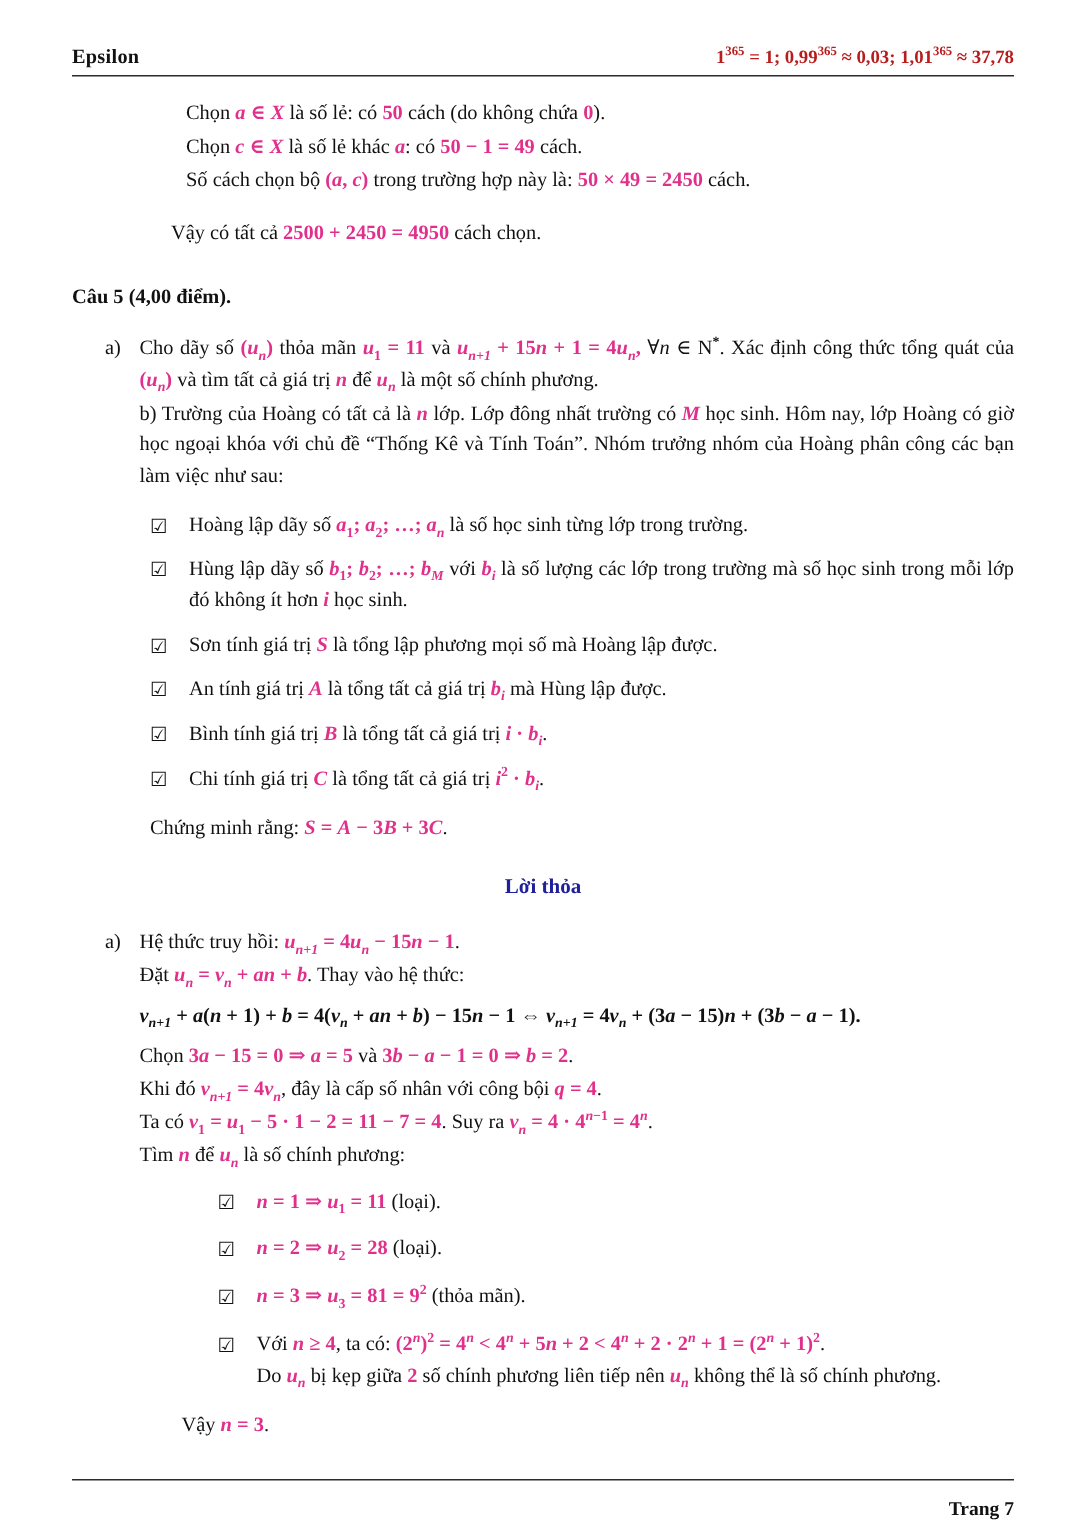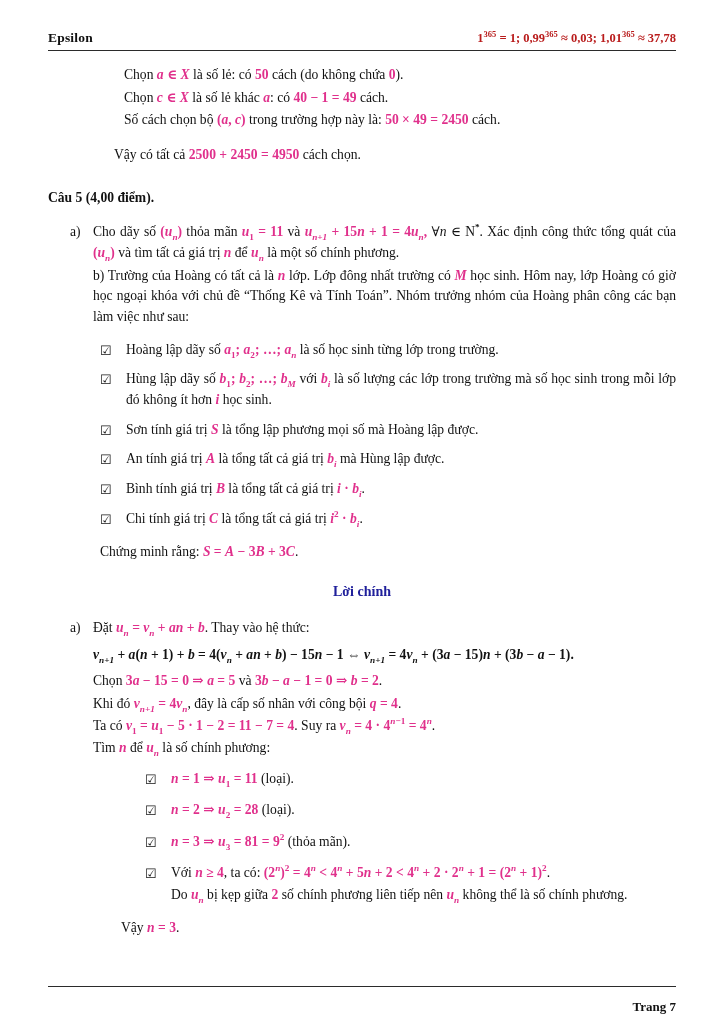--- a/index.html
+++ b/index.html
@@ -184,21 +184,21 @@
 
   <div class="runhead">
     <div class="runhead-left">Epsilon</div>
     <div class="runhead-right"><span>1<sup>365</sup> = 1; 0,99<sup>365</sup> ≈ 0,03; 1,01<sup>365</sup> ≈ 37,78</span></div>
   </div>
 
   <div class="content">
 
     <div class="blk-chon">
       <p>Chọn <span class="mi">a</span> <span class="m">∈</span> <span class="mi">X</span> là số lẻ: có <span class="m">50</span> cách (do không chứa <span class="m">0</span>).</p>
-      <p>Chọn <span class="mi">c</span> <span class="m">∈</span> <span class="mi">X</span> là số lẻ khác <span class="mi">a</span>: có <span class="m">40 − 1 = 49</span> cách.</p>
+      <p>Chọn <span class="mi">c</span> <span class="m">∈</span> <span class="mi">X</span> là số lẻ khác <span class="mi">a</span>: có <span class="m">50 − 1 = 49</span> cách.</p>
       <p>Số cách chọn bộ <span class="m">(<span class="ki">a</span>, <span class="ki">c</span>)</span> trong trường hợp này là: <span class="m">50 × 49 = 2450</span> cách.</p>
     </div>
 
     <p class="vay1">Vậy có tất cả <span class="m">2500 + 2450 = 4950</span> cách chọn.</p>
 
     <p class="heading-cau">Câu 5 (4,00 điểm).</p>
 
     <div class="item">
       <span class="marker">a)</span>
       <p>Cho dãy số <span class="m">(<span class="ki">u<sub>n</sub></span>)</span> thỏa mãn <span class="m"><span class="ki">u</span><sub>1</sub> = 11</span> và <span class="m"><span class="ki">u<sub>n+1</sub></span> + 15<span class="ki">n</span> + 1 = 4<span class="ki">u<sub>n</sub></span>,</span> ∀<span class="ki">n</span> ∈ N<sup>*</sup>. Xác định công thức tổng quát của <span class="m">(<span class="ki">u<sub>n</sub></span>)</span> và tìm tất cả giá trị <span class="mi">n</span> để <span class="mi">u<sub>n</sub></span> là một số chính phương.</p>
@@ -235,25 +235,26 @@
 
       <div class="ck">
         <span class="box">☑</span>
         <span class="ck-cont">Chi tính giá trị <span class="mi">C</span> là tổng tất cả giá trị <span class="m"><span class="ki">i</span><sup>2</sup> · <span class="ki">b<sub>i</sub></span></span>.</span>
       </div>
 
     </div>
 
     <p class="cm">Chứng minh rằng: <span class="m"><span class="ki">S</span> = <span class="ki">A</span> − 3<span class="ki">B</span> + 3<span class="ki">C</span></span>.</p>
 
-    <p class="solheading">Lời chính</p>
+    <p class="solheading">Lời thỏa</p>
 
     <div class="item solbody">
       <span class="marker">a)</span>
 
+      <p class="line">Hệ thức truy hồi: <span class="m"><span class="ki">u<sub>n+1</sub></span> = 4<span class="ki">u<sub>n</sub></span> − 15<span class="ki">n</span> − 1</span>.</p>
 
       <p class="line">Đặt <span class="m"><span class="ki">u<sub>n</sub></span> = <span class="ki">v<sub>n</sub></span> + <span class="ki">an</span> + <span class="ki">b</span></span>. Thay vào hệ thức:</p>
 
       <p class="eq"><span class="k"><span class="ki">v<sub>n+1</sub></span> + <span class="ki">a</span>(<span class="ki">n</span> + 1) + <span class="ki">b</span> = 4(<span class="ki">v<sub>n</sub></span> + <span class="ki">an</span> + <span class="ki">b</span>) − 15<span class="ki">n</span> − 1 ⇔ <span class="ki">v<sub>n+1</sub></span> = 4<span class="ki">v<sub>n</sub></span> + (3<span class="ki">a</span> − 15)<span class="ki">n</span> + (3<span class="ki">b</span> − <span class="ki">a</span> − 1).</span></p>
 
       <p class="line">Chọn <span class="m">3<span class="ki">a</span> − 15 = 0 ⇒ <span class="ki">a</span> = 5</span> và <span class="m">3<span class="ki">b</span> − <span class="ki">a</span> − 1 = 0 ⇒ <span class="ki">b</span> = 2</span>.</p>
 
       <p class="line">Khi đó <span class="m"><span class="ki">v<sub>n+1</sub></span> = 4<span class="ki">v<sub>n</sub></span></span>, đây là cấp số nhân với công bội <span class="m"><span class="ki">q</span> = 4</span>.</p>
 
       <p class="line">Ta có <span class="m"><span class="ki">v</span><sub>1</sub> = <span class="ki">u</span><sub>1</sub> − 5 · 1 − 2 = 11 − 7 = 4</span>. Suy ra <span class="m"><span class="ki">v<sub>n</sub></span> = 4 · 4<sup><span class="ki">n</span>−1</sup> = 4<sup><span class="ki">n</span></sup></span>.</p>

